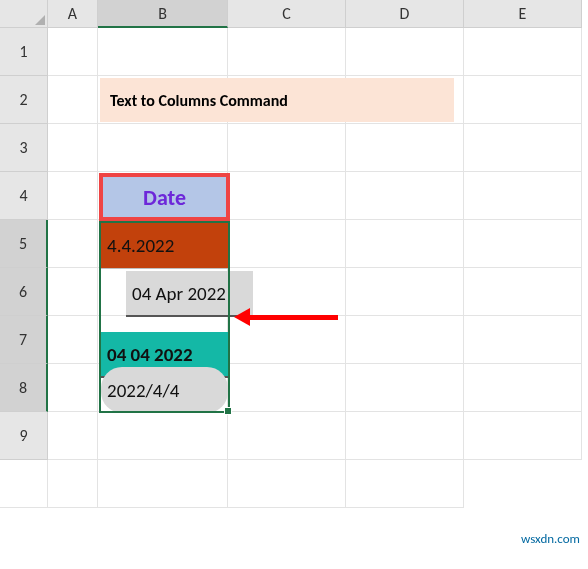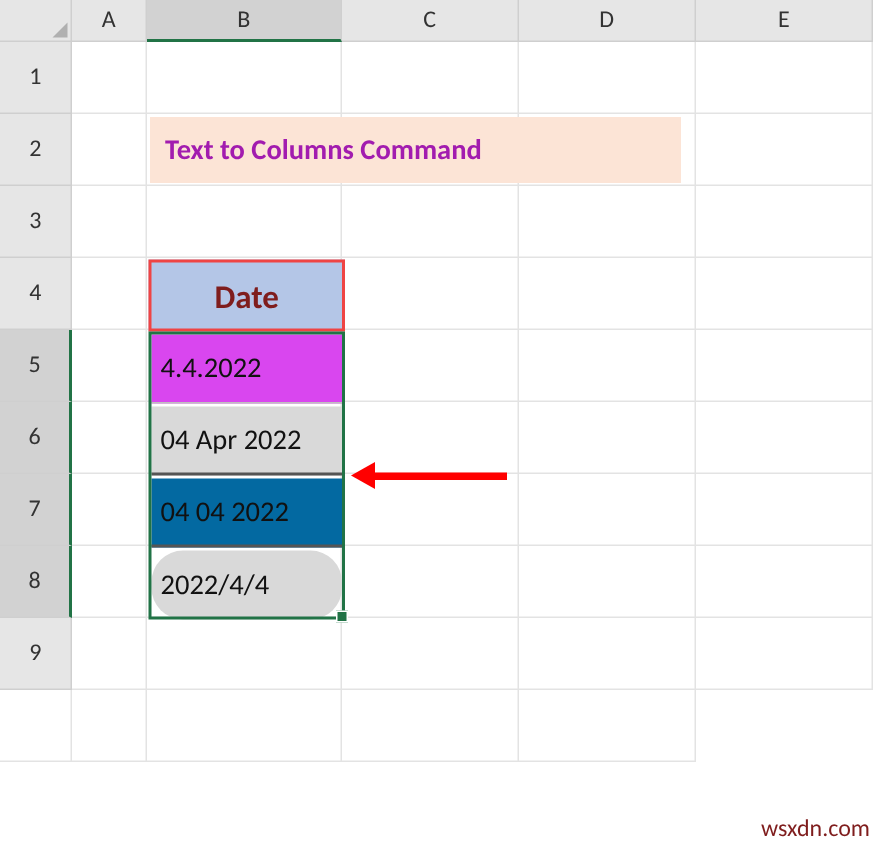--- a/index.html
+++ b/index.html
@@ -69,39 +69,39 @@
   .title-wrap {
     position: absolute;
     left: 100px;
     top: 78px;
     height: 44px;
     width: 354px;
     background: #fce4d6;
     display: flex;
     align-items: center;
     padding-left: 10px;
-    font-size: 19px;
+    font-size: 16px;
     font-weight: bold;
-    color: #a21caf;
+    color: #000000;
     z-index: 4;
   }
 
   
   .date-header {
     position: absolute;
     left: 99px; top: 173px;
     width: 131px; height: 48px;
     background: #b4c6e7;
-    border: 2px solid #ef4444;
+    border: 4px solid #ef4444;
     display: flex;
     align-items: center;
     justify-content: center;
     font-size: 22px;
     font-weight: bold;
-    color: #7f1d1d;
+    color: #6d28d9;
     z-index: 3;
   }
 
   
   .sel-range {
     position: absolute;
     left: 99px; top: 221px;
     width: 131px; height: 192px;
     border: 2px solid #217346;
     z-index: 5;
@@ -119,23 +119,23 @@
     width: 127px; height: 46px;
     left: 101px;
     display: flex;
     align-items: center;
     padding-left: 6px;
     font-size: 19px;
     color: #111;
     border-bottom: 1px solid #bfbfbf;
     z-index: 4;
   }
-  .dc1 { top: 223px; background: #d946ef; }
-  .dc2 { top: 271px; background: #d9d9d9; border-bottom: 2px solid #555; }
-  .dc3 { top: 319px; background: #0369a1; border-bottom: 2px solid #555; }
+  .dc1 { top: 223px; background: #c2410c; }
+  .dc2 { top: 271px; background: #d9d9d9; border-bottom: 2px solid #555; margin-left: 25px; }
+  .dc3 { top: 332px; background: #14b8a6; border-bottom: 2px solid #555; font-weight: bold; }
   .dc4 { top: 367px; background: #d9d9d9; border-bottom: none; border-radius: 21px; }
 
   
   .arrow {
     position: absolute;
     left: 234px;
     top: 308px;
     width: 108px;
     height: 18px;
     z-index: 10;
@@ -151,23 +151,23 @@
     left: 0; top: 0;
     width: 0; height: 0;
     border-style: solid;
     border-width: 9px 16px 9px 0;
     border-color: transparent #ff0000 transparent transparent;
   }
 
   
   .watermark {
     position: absolute;
-    right: 8px; bottom: 7px;
-    font-size: 16px;
-    color: #7f1d1d;
+    right: 8px; bottom: 23px;
+    font-size: 13px;
+    color: #0369a1;
     z-index: 20;
   }
 </style>
 </head>
 <body>
 
 <div class="grid">
 
   <div class="corner"></div>
   <div class="col-header">A</div>

